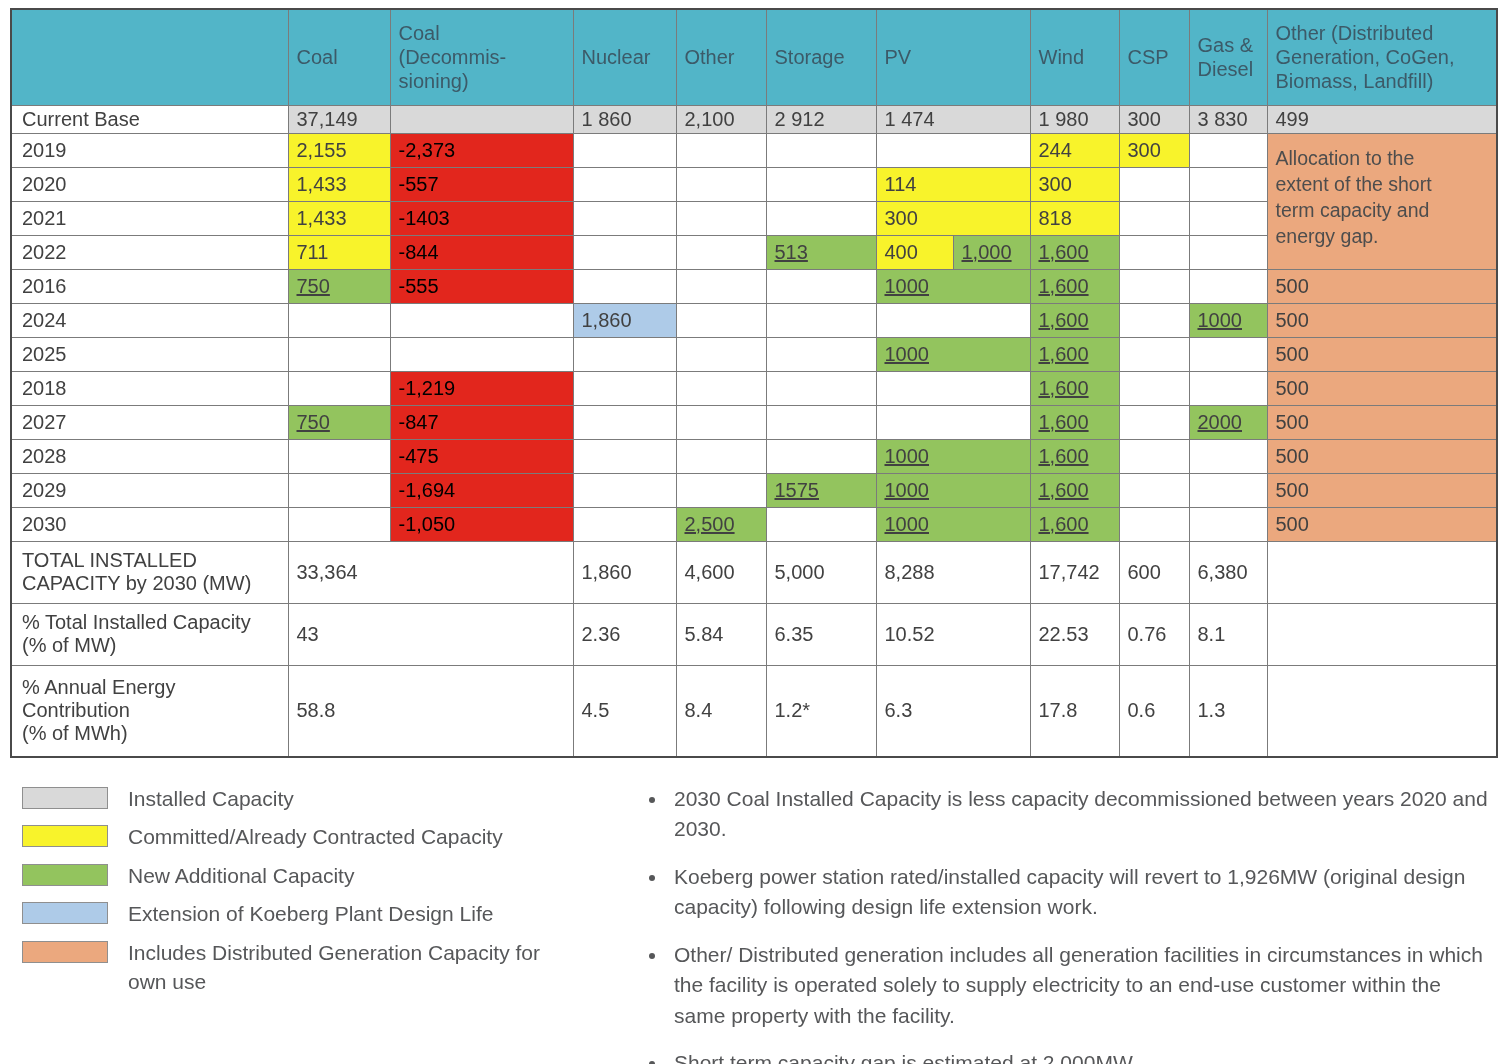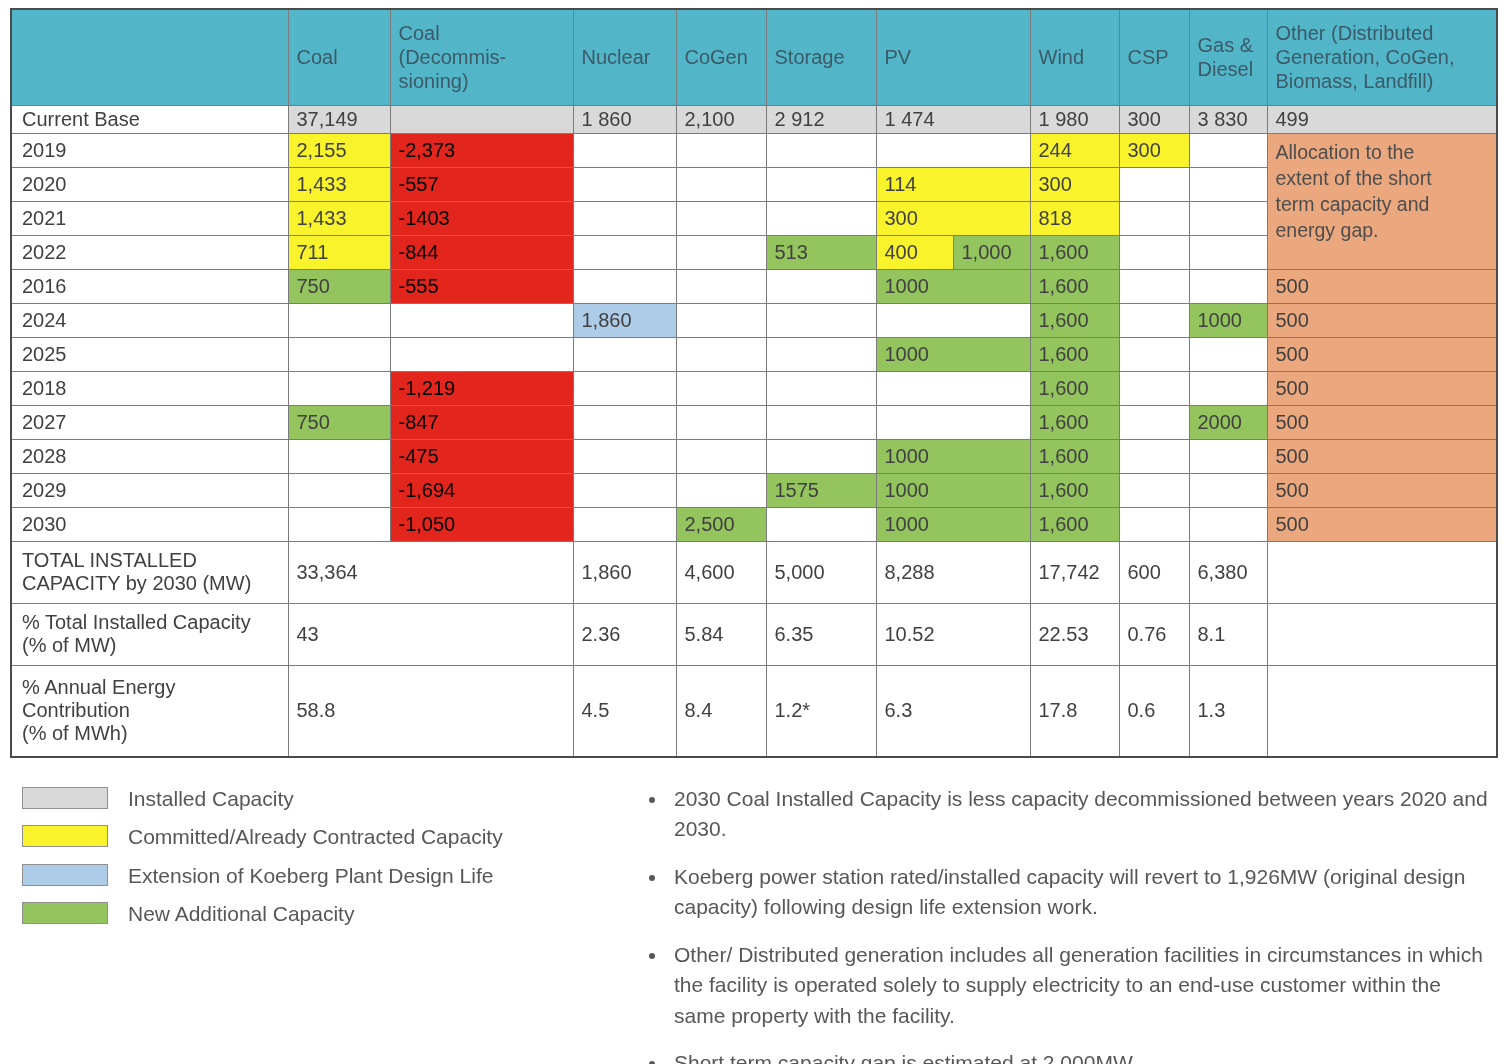--- a/index.html
+++ b/index.html
@@ -14,24 +14,24 @@
   tr.r-base{height:19px;}
   tr.r-year{height:34px;}
   tr.r-total{height:62px;}
   tr.r-pct{height:62px;}
   tr.r-annual{height:92px;}
   .pre{white-space:pre-line;}
   .lbl{padding-left:10px;background:#ffffff;}
   .cg{background:var(--installed-gray);}
   .cy{background:var(--committed-yellow);margin-left:6px;}
   .cr{background:var(--decommissioned-red);color:#000000;}
-  .cgr{background:var(--new-green);}
+  .cgr{background:var(--new-green);text-decoration:underline;}
   .cb{background:var(--koeberg-blue);}
   .co{background:var(--distributed-orange);}
-  .note-cell{vertical-align:top;padding-top:5px;font-size:19.5px;line-height:1.35;color:#4d4d4d;}
+  .note-cell{vertical-align:top;padding-top:11px;font-size:19.5px;line-height:1.35;color:#4d4d4d;}
 
   .bottom{display:flex;margin-top:26px;}
   .legend{width:606px;flex:none;}
   .legend-row{display:flex;align-items:flex-start;margin-bottom:9px;margin-left:12px;}
   .swatch{width:86px;height:22px;border:1.5px solid #8f8f8f;flex:none;margin-top:3px;box-sizing:border-box;}
   .sw-gray{background:var(--installed-gray);}
   .sw-yellow{background:var(--committed-yellow);}
   .sw-red{background:var(--decommissioned-red);}
   .sw-green{background:var(--new-green);}
   .sw-blue{background:var(--koeberg-blue);}
@@ -62,21 +62,21 @@
         <col style="width:230px">
     </colgroup>
     <thead>
       <tr class="r-hdr">
         <th></th>
         <th>Coal</th>
         <th class="pre">Coal
 (Decommis-
 sioning)</th>
         <th>Nuclear</th>
-        <th>CoGen</th>
+        <th>Other</th>
         <th>Storage</th>
         <th colspan="2">PV</th>
         <th>Wind</th>
         <th>CSP</th>
         <th class="pre">Gas &amp;
 Diesel</th>
         <th class="pre">Other (Distributed
 Generation, CoGen,
 Biomass, Landfill)</th>
       </tr>
@@ -314,26 +314,30 @@
     <div class="legend">
       <div class="legend-row">
         <span class="swatch sw-gray"></span>
         <span class="legend-label">Installed Capacity</span>
       </div>
       <div class="legend-row">
         <span class="swatch sw-yellow"></span>
         <span class="legend-label">Committed/Already Contracted Capacity</span>
       </div>
       <div class="legend-row">
+        <span class="swatch sw-green"></span>
+        <span class="legend-label">New Additional Capacity</span>
+      </div>
+      <div class="legend-row">
         <span class="swatch sw-blue"></span>
         <span class="legend-label">Extension of Koeberg Plant Design Life</span>
       </div>
       <div class="legend-row">
-        <span class="swatch sw-green"></span>
-        <span class="legend-label">New Additional Capacity</span>
+        <span class="swatch sw-orange"></span>
+        <span class="legend-label">Includes Distributed Generation Capacity for own use</span>
       </div>
     </div>
 
     <ul class="notes">
       <li>2030 Coal Installed Capacity is less capacity decommissioned between years 2020 and 2030.</li>
       <li>Koeberg power station rated/installed capacity will revert to 1,926MW (original design capacity) following design life extension work.</li>
       <li>Other/ Distributed generation includes all generation facilities in circumstances in which the facility is operated solely to supply electricity to an end-use customer within the same property with the facility.</li>
       <li>Short term capacity gap is estimated at 2,000MW.</li>
     </ul>
   </div>

